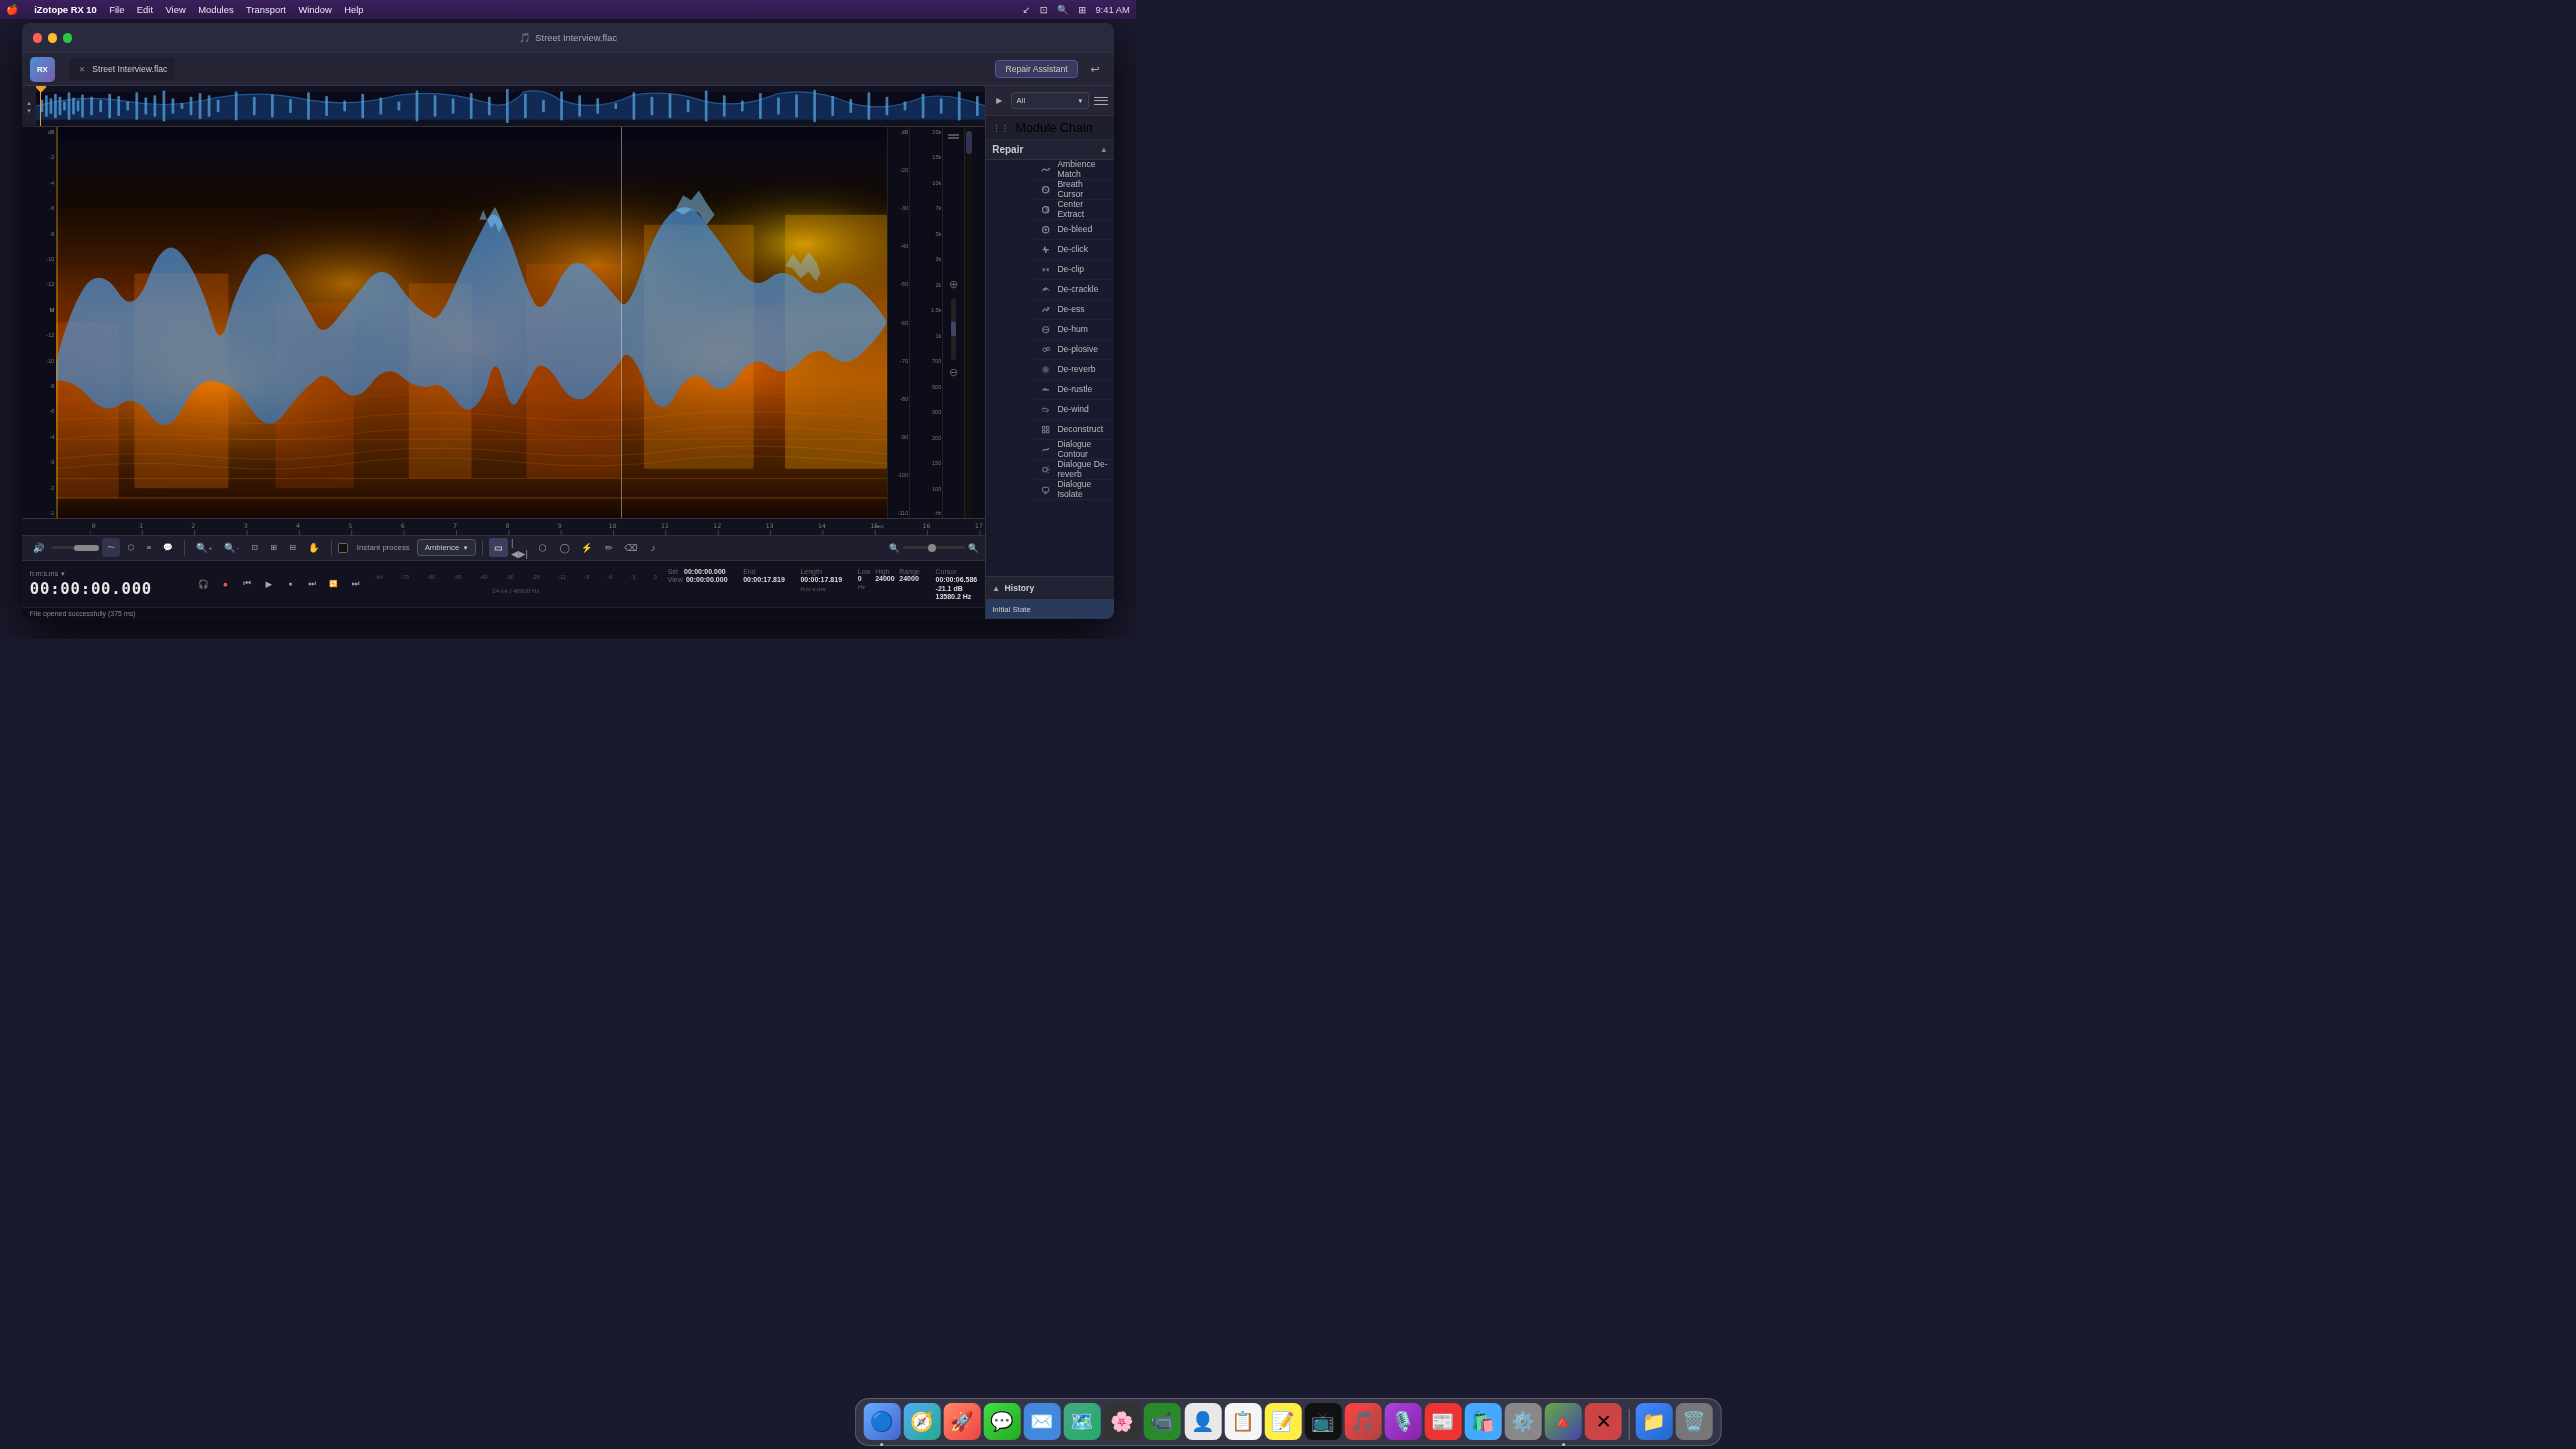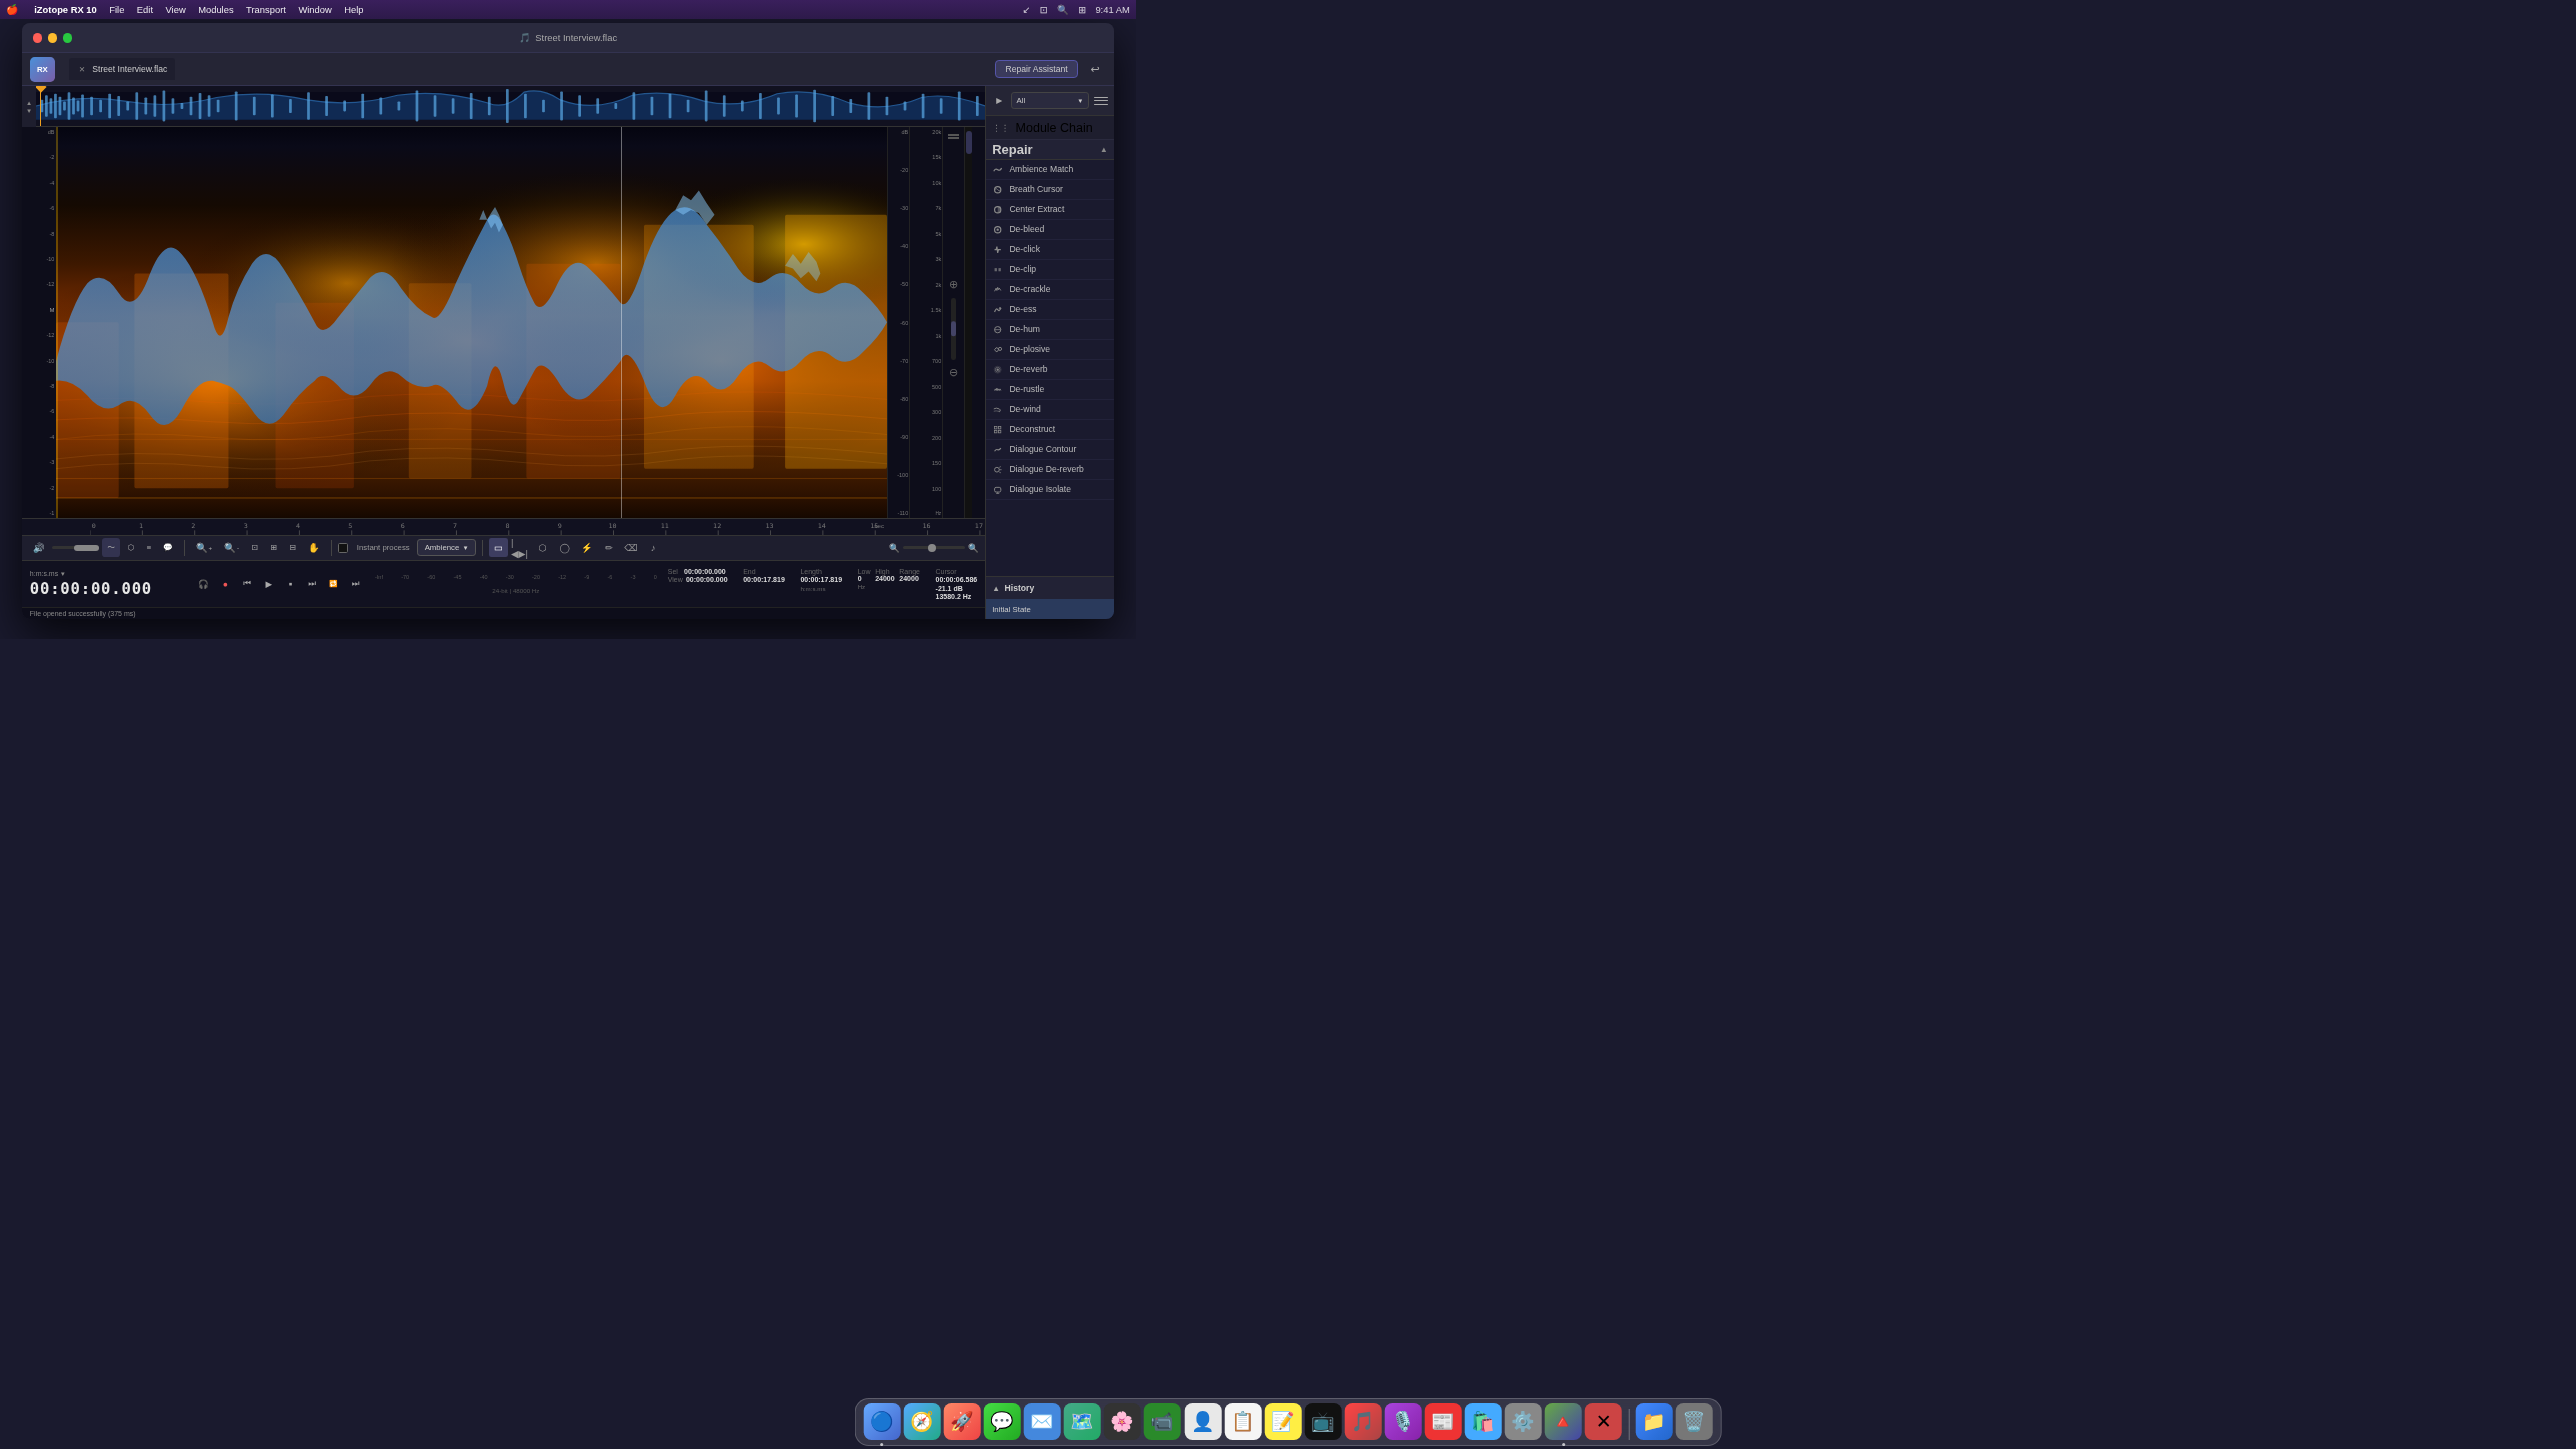--- a/index.html
+++ b/index.html
@@ -519,34 +519,35 @@
     .repair-section-header {
       height: 20px;
       display: flex;
       align-items: center;
       padding: 0 6.2px;
       background: #222235;
       border-bottom: 0.8px solid #333;
       flex-shrink: 0;
     }
     .repair-section-label {
-      font-size: 13px;
+      font-size: 10px;
       color: #ccc;
       font-weight: 600;
       flex: 1;
     }
     .repair-section-arrow {
       font-size: 7.8px;
       color: #888;
     }
 
     .module-list {
       flex: 1;
       overflow-y: auto;
       overflow-x: hidden;
+      padding-left: 48px;
     }
     .module-list::-webkit-scrollbar {
       width: 4.7px;
     }
     .module-list::-webkit-scrollbar-track {
       background: #1a1a2e;
     }
     .module-list::-webkit-scrollbar-thumb {
       background: #444466;
       border-radius: 2.3px;

